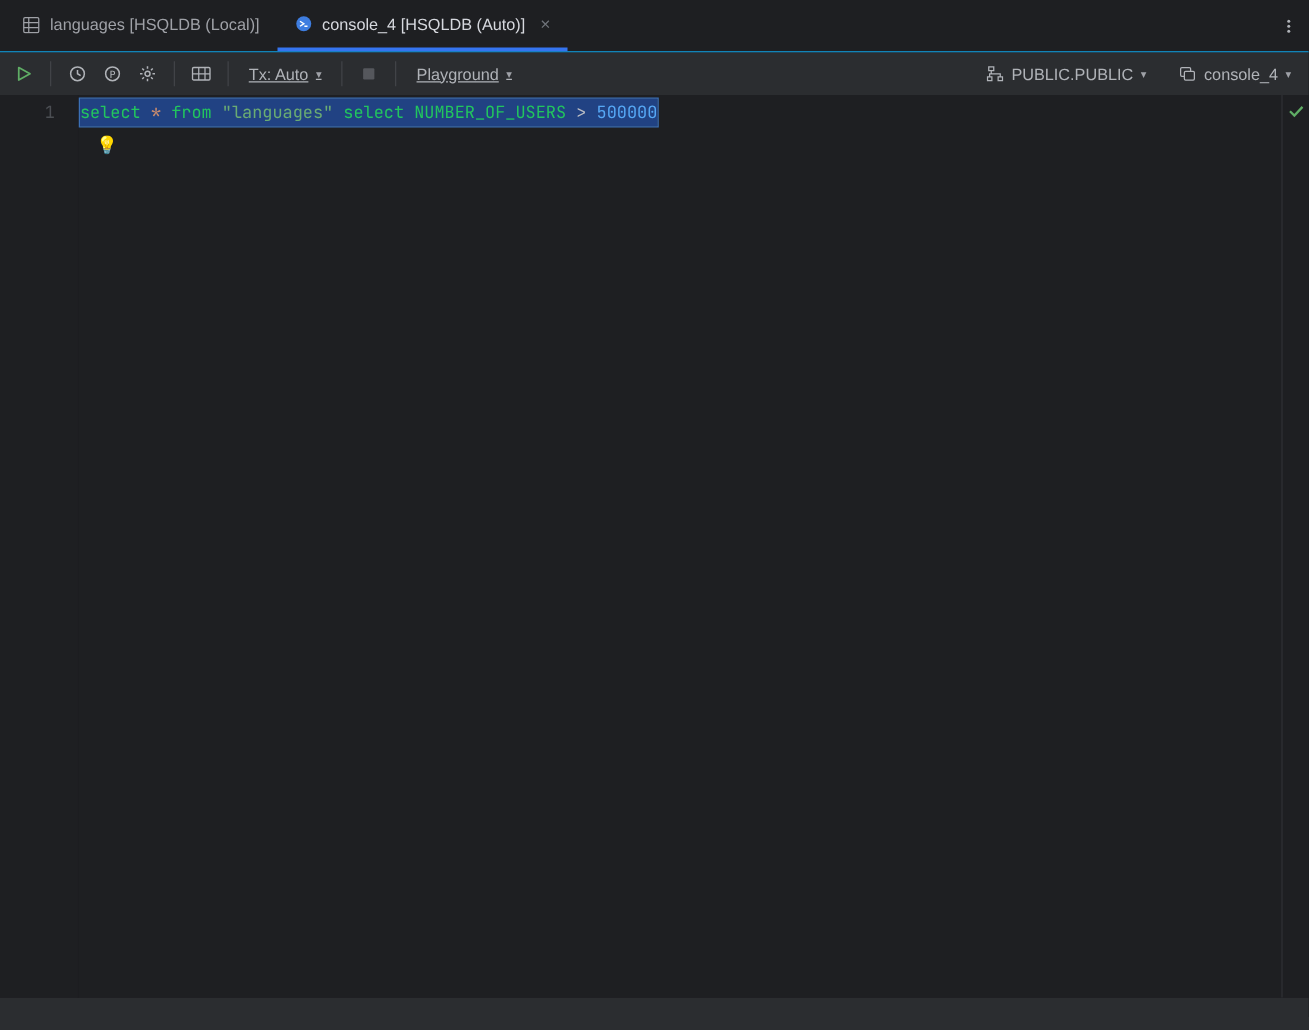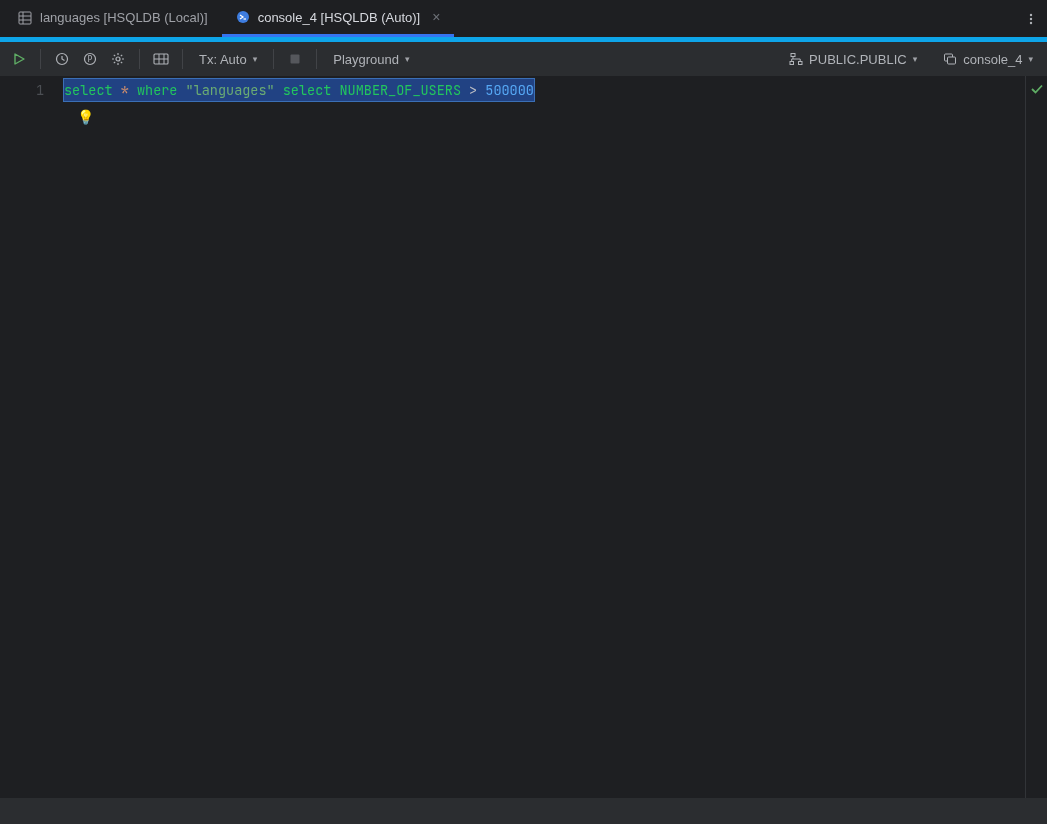--- a/index.html
+++ b/index.html
@@ -9,21 +9,21 @@
     font-family: "Segoe UI", Arial, sans-serif;
     font-size: 13px;
     color: #bcbec4;
     display: flex;
     flex-direction: column;
   }
   .tabbar {
     height: 42px;
     display: flex;
     align-items: stretch;
-    border-bottom: 5px solid #0ea5e9;
+    border-bottom: 1px solid #0ea5e9;
     padding-left: 4px;
   }
   .tab {
     display: flex;
     align-items: center;
     padding: 0 14px;
     gap: 8px;
     color: #9fa1a7;
     cursor: pointer;
     border-bottom: 2px solid transparent;
@@ -50,21 +50,21 @@
     color: #b0b3b8;
   }
   .tool-btn {
     width: 26px; height: 26px;
     display:flex; align-items:center; justify-content:center;
     border-radius:4px; cursor:pointer;
   }
   .sep { width:1px; height:20px; background:#414347; margin:0 6px; }
   .tx-label {
     display:flex; align-items:center; gap:6px; padding:0 8px;
-    cursor:pointer; height:26px; border-radius:4px;
+    cursor:pointer; height:26px; border-radius:4px;text-decoration:underline;
   }
   .chev { font-size:9px; color:#9fa1a7; }
   .toolbar-spacer{flex:1;}
   .right-group{display:flex;align-items:flex-end;gap:10px;}
   .schema-btn, .console-btn{
     display:flex;align-items:center;gap:6px;padding:0 8px;height:26px;
     border-radius:4px;cursor:pointer;
   }
   .editor-area{
     flex:1; display:flex; background:#1e1f22; position:relative;
@@ -217,21 +217,21 @@
       <span class="chev">▾</span>
     </div>
   </div>
 </div>
 
 <div class="editor-area">
   <div class="gutter">
     <div class="ln">1</div>
   </div>
   <div class="code">
-    <div class="code-line"><span class="sel"><span class="kw">select</span> <span class="star">*</span> <span class="kw">where</span> <span class="str">"languages"</span> <span class="kw">select</span> <span class="ident">NUMBER_OF_USERS</span> <span class="op">&gt;</span> <span class="num">500000</span></span></div>
+    <div class="code-line"><span class="sel"><span class="kw">select</span> <span class="star">*</span> <span class="kw">from</span> <span class="str">"languages"</span> <span class="kw">select</span> <span class="ident">NUMBER_OF_USERS</span> <span class="op">&gt;</span> <span class="num">500000</span></span></div>
     <div class="bulb">💡</div>
   </div>
   <div class="rstrip">
     <span class="check">
       <svg width="14" height="14" viewBox="0 0 14 14">
           <path d="M2 7 L5.5 10.5 L12 3.5" stroke="#5fad65" stroke-width="1.8" fill="none"></path>
         </svg>
     </span>
   </div>
 </div>

